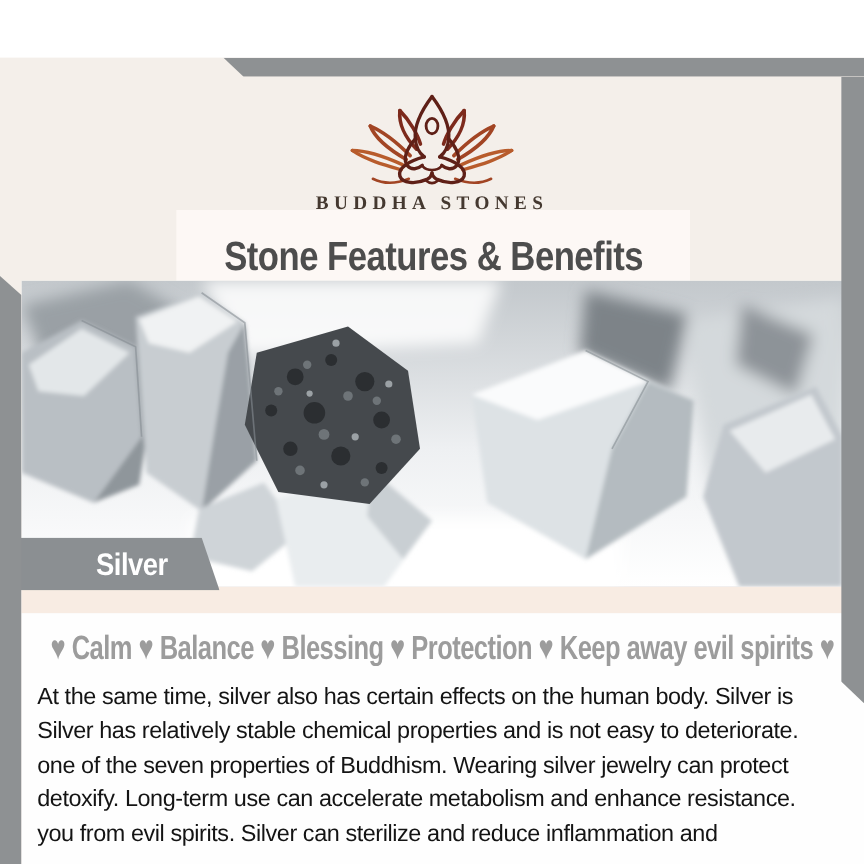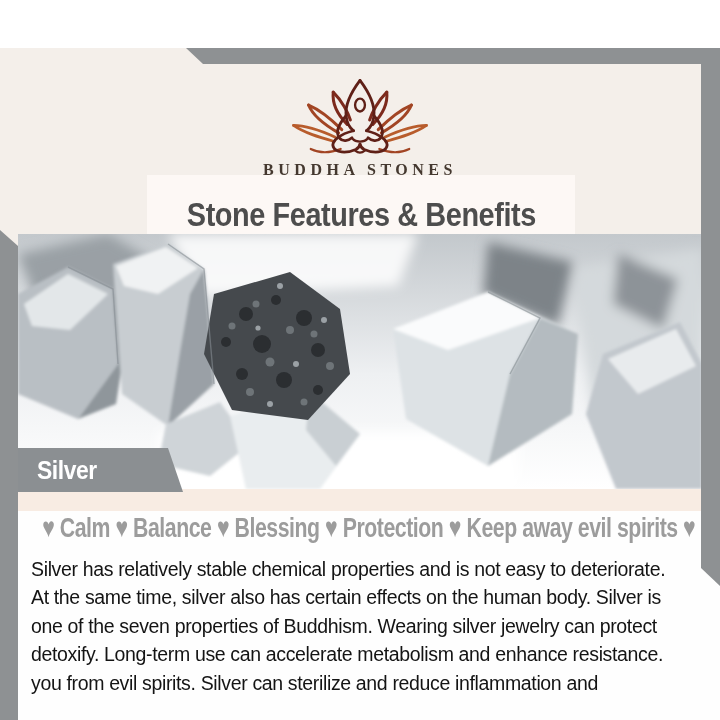--- a/index.html
+++ b/index.html
@@ -32,28 +32,28 @@
   
   .photo{position:absolute;left:18px;top:186px;width:684px;height:255px;z-index:10;
     overflow:hidden;background:#dfe3e6;}
   .photo svg{display:block;width:100%;height:100%;}
   .photo-strip{position:absolute;left:18px;top:441px;width:684px;height:22px;
     background:#f8ece3;z-index:10;}
 
   
   .stone-tag{position:absolute;left:0;top:400px;width:190px;height:44px;background:#8b8f92;
     clip-path:polygon(0 0,168px 0,183px 44px,0 44px);z-index:20;
-    display:flex;align-items:center;}
+    display:flex;align-items:center;justify-content:center;}
   .stone-tag-text{margin-left:37px;color:#ffffff;font-size:26px;font-weight:700;
     display:inline-block;transform:scaleX(.88);transform-origin:left center;letter-spacing:-.5px;}
 
   
   .content-panel{position:absolute;left:18px;top:463px;width:702px;height:237px;
     background:#fefefe;z-index:15;}
-  .benefits-row{height:34px;display:flex;justify-content:center;align-items:center;}
+  .benefits-row{padding-top:12px;height:34px;display:flex;justify-content:center;align-items:center;}
   .benefits-text{font-size:28px;font-weight:700;color:#9c9c9c;white-space:nowrap;
     display:inline-block;transform:scaleX(.76);letter-spacing:-.6px;}
   .description{margin:10px 14px 0 13px;color:#141414;}
   .description .line{font-size:19.5px;line-height:28.4px;letter-spacing:-.35px;white-space:nowrap;}
 </style>
 </head>
 <body>
 
 <div class="page">
 
@@ -198,21 +198,21 @@
 
   <div class="stone-tag">
     <span class="stone-tag-text">Silver</span>
   </div>
 
   <section class="content-panel">
     <div class="benefits-row">
       <span class="benefits-text">♥ Calm ♥ Balance ♥ Blessing ♥ Protection ♥ Keep away evil spirits ♥</span>
     </div>
     <div class="description">
+      <div class="line">At the same time, silver also has certain effects on the human body. Silver is</div>
       <div class="line">Silver has relatively stable chemical properties and is not easy to deteriorate.</div>
-      <div class="line">At the same time, silver also has certain effects on the human body. Silver is</div>
       <div class="line">one of the seven properties of Buddhism. Wearing silver jewelry can protect</div>
       <div class="line">detoxify. Long-term use can accelerate metabolism and enhance resistance.</div>
       <div class="line">you from evil spirits. Silver can sterilize and reduce inflammation and</div>
     </div>
   </section>
 
 </div>
 
 </body></html>

